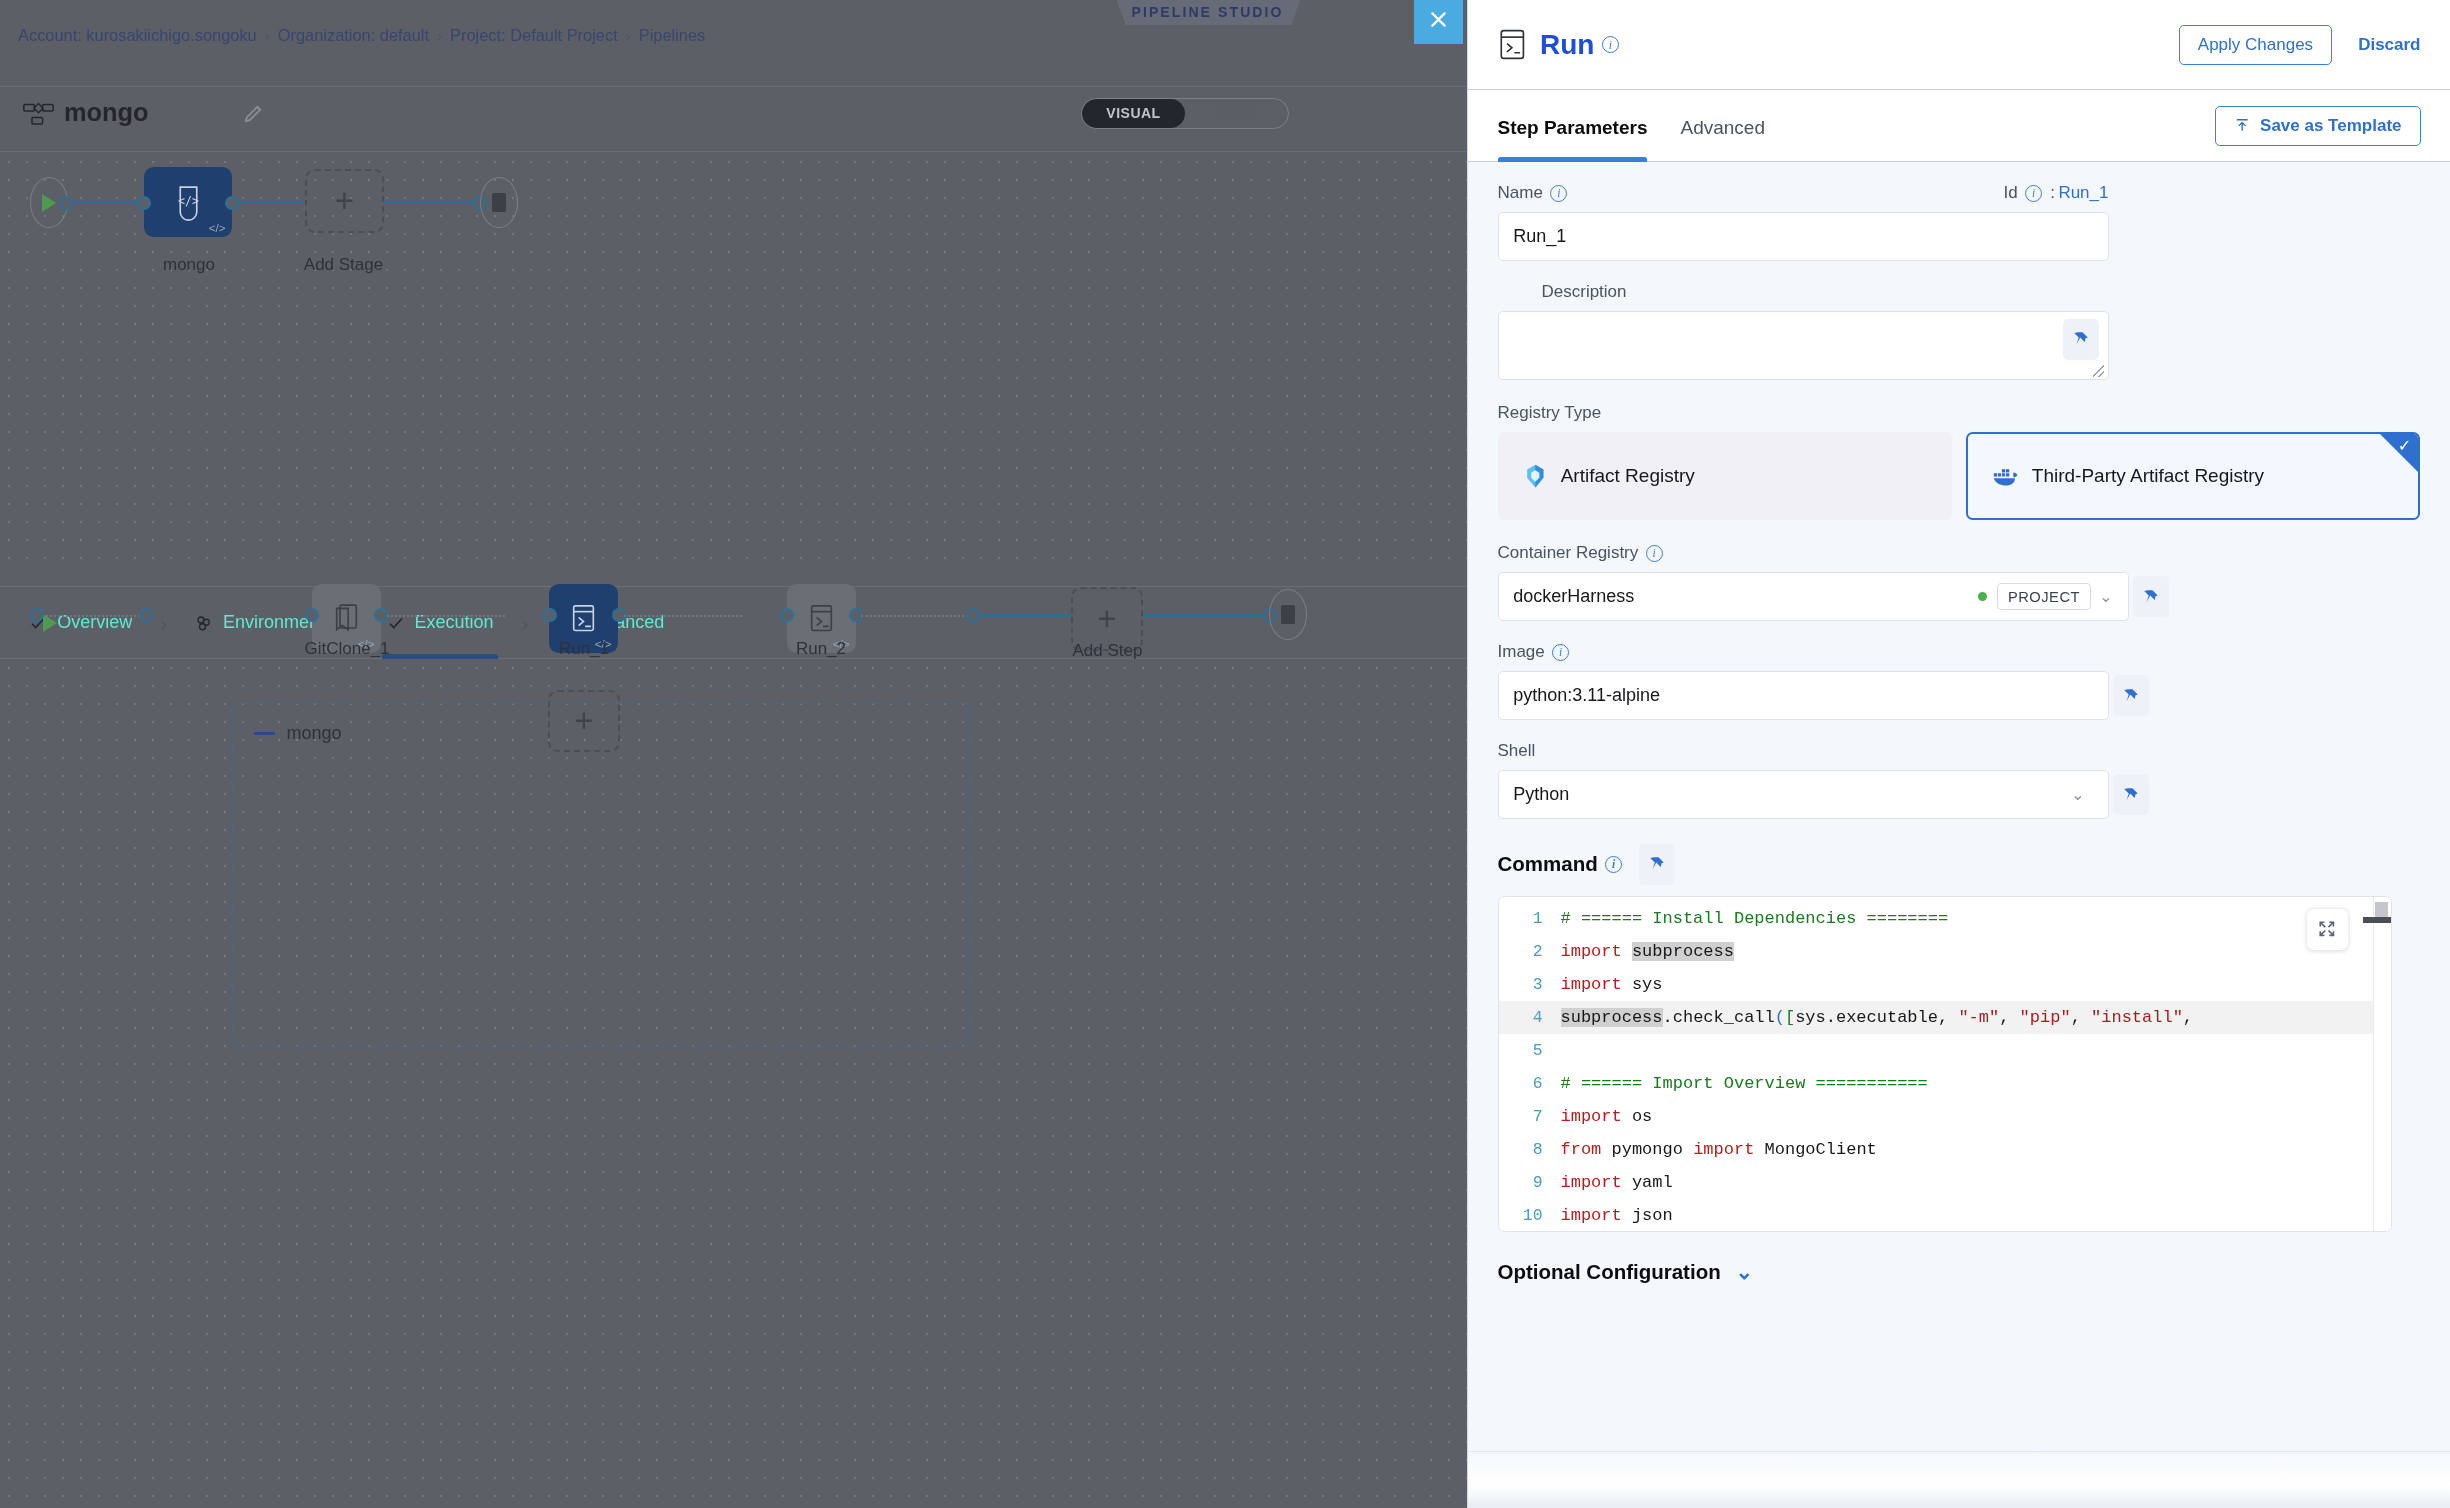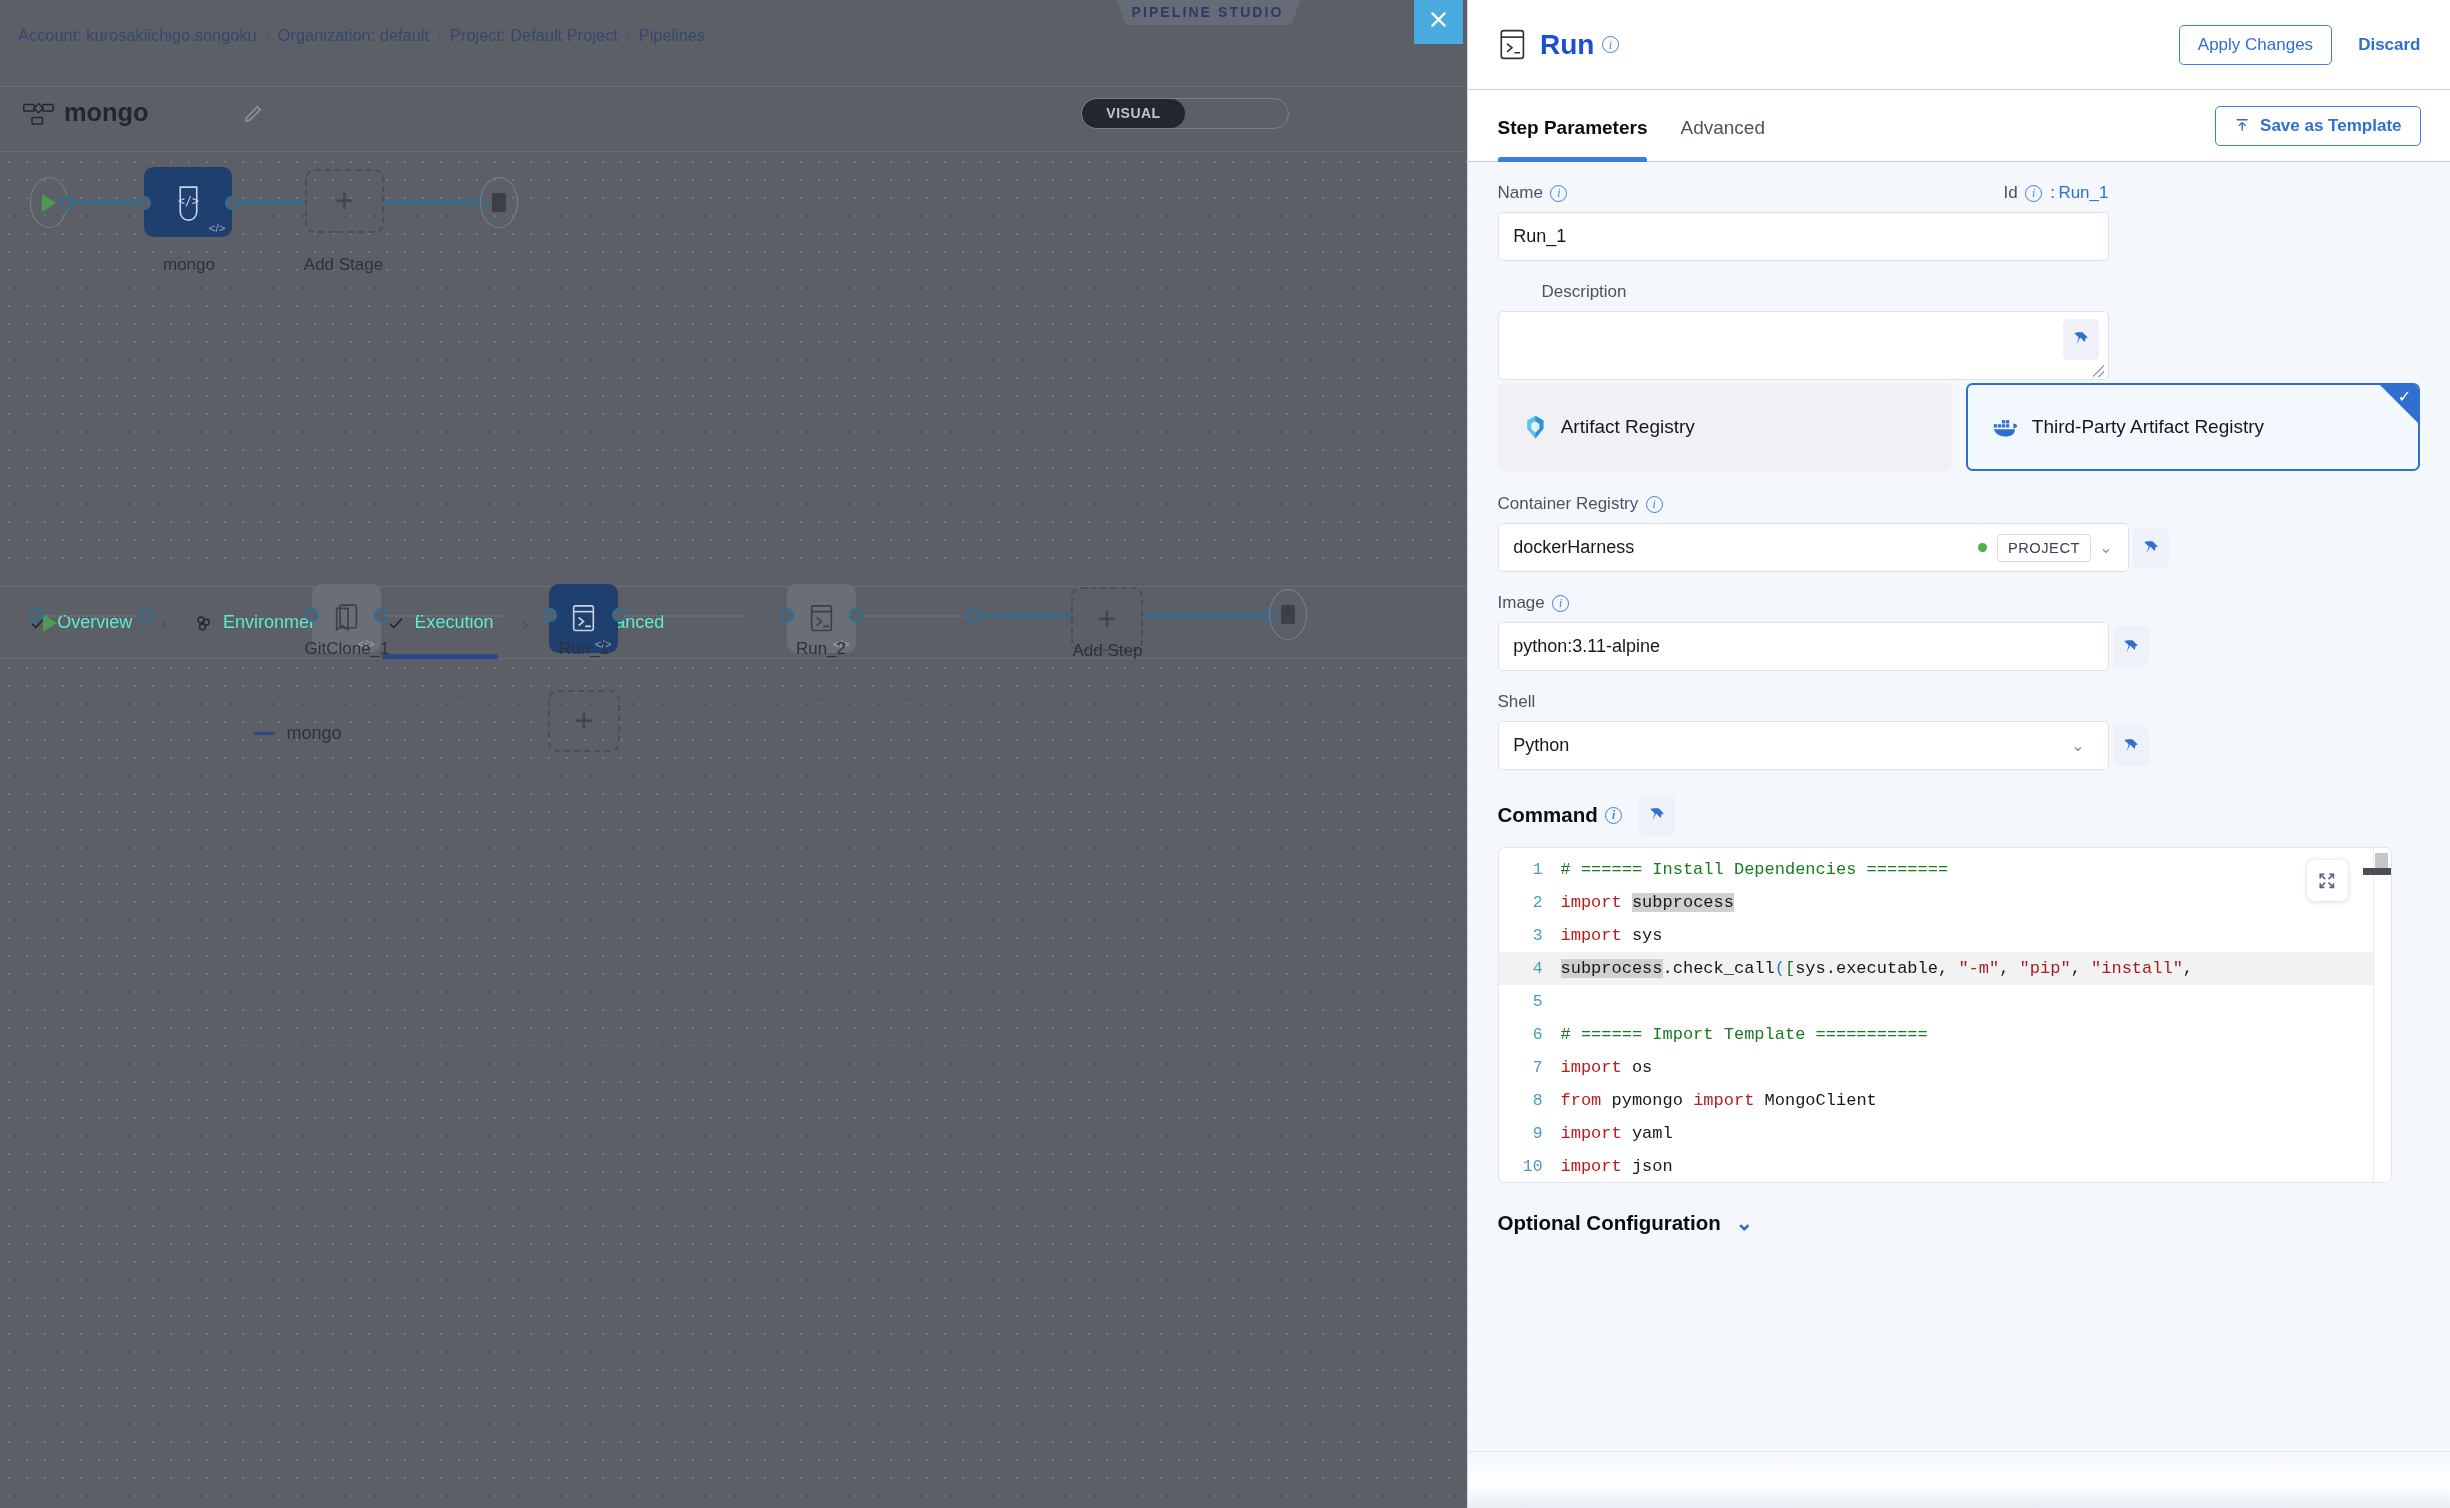--- a/index.html
+++ b/index.html
@@ -559,20 +559,21 @@
         <div class="textarea">
           <div style="position:absolute; right:8.2px; top:6.6px;" class="pin-btn">
             <svg width="18" height="18" viewBox="0 0 24 24">
               <path d="M14 3l7 7-3 1-1 5-6-6-5 9 3-9-6-6 5-1z" fill="#2f6fd0"></path>
             </svg>
           </div>
           <div class="resize-grip"></div>
         </div>
       </div>
 
+      <div class="field-label" style="margin-top:23px;">Registry Type</div>
       <div class="reg-cards">
         <div class="reg-card unsel">
           <svg width="24.6" height="26" viewBox="0 0 30 32">
             <path d="M15 2l10 6v10l-10 12L5 18V8z" fill="#5ec0ee"></path>
             <path d="M15 2l10 6v10l-10 12z" fill="#2f8fd8"></path>
             <path d="M15 9l5 3v6l-5 5-5-5v-6z" fill="#ffffff" opacity="0.85"></path>
           </svg>
           <span>Artifact Registry</span>
         </div>
         <div class="reg-card sel">
@@ -652,21 +653,21 @@
         </div>
       </div>
 
       <div class="editor">
         <div id="code-lines" style="padding-top:4.9px;">
             <div class="code-line"><span class="gutter">1</span><span><span class="tok-com"># ====== Install Dependencies ========</span></span></div>
             <div class="code-line"><span class="gutter">2</span><span><span class="tok-kw">import </span><span class="tok-pl sel-span">subprocess</span></span></div>
             <div class="code-line"><span class="gutter">3</span><span><span class="tok-kw">import </span><span class="tok-pl">sys</span></span></div>
             <div class="code-line hl"><span class="gutter">4</span><span><span class="tok-pl sel-span">subprocess</span><span class="tok-pl">.check_call</span><span class="tok-br">(</span><span class="tok-brg">[</span><span class="tok-pl">sys.executable, </span><span class="tok-str">"-m"</span><span class="tok-pl">, </span><span class="tok-str">"pip"</span><span class="tok-pl">, </span><span class="tok-str">"install"</span><span class="tok-pl">,</span></span></div>
             <div class="code-line"><span class="gutter">5</span><span></span></div>
-            <div class="code-line"><span class="gutter">6</span><span><span class="tok-com"># ====== Import Template ===========</span></span></div>
+            <div class="code-line"><span class="gutter">6</span><span><span class="tok-com"># ====== Import Overview ===========</span></span></div>
             <div class="code-line"><span class="gutter">7</span><span><span class="tok-kw">import </span><span class="tok-pl">os</span></span></div>
             <div class="code-line"><span class="gutter">8</span><span><span class="tok-kw">from </span><span class="tok-pl">pymongo </span><span class="tok-kw">import </span><span class="tok-pl">MongoClient</span></span></div>
             <div class="code-line"><span class="gutter">9</span><span><span class="tok-kw">import </span><span class="tok-pl">yaml</span></span></div>
             <div class="code-line"><span class="gutter">10</span><span><span class="tok-kw">import </span><span class="tok-pl">json</span></span></div>
           </div>
         <div class="expand-btn">
           <svg width="19.7" height="19.7" viewBox="0 0 24 24">
             <path d="M4 9V4h5M20 9V4h-5M4 15v5h5M20 15v5h-5" fill="none" stroke="#5b637a" stroke-width="2"></path>
             <path d="M4 4l6 6M20 4l-6 6M4 20l6-6M20 20l-6-6" stroke="#5b637a" stroke-width="2"></path>
           </svg>

